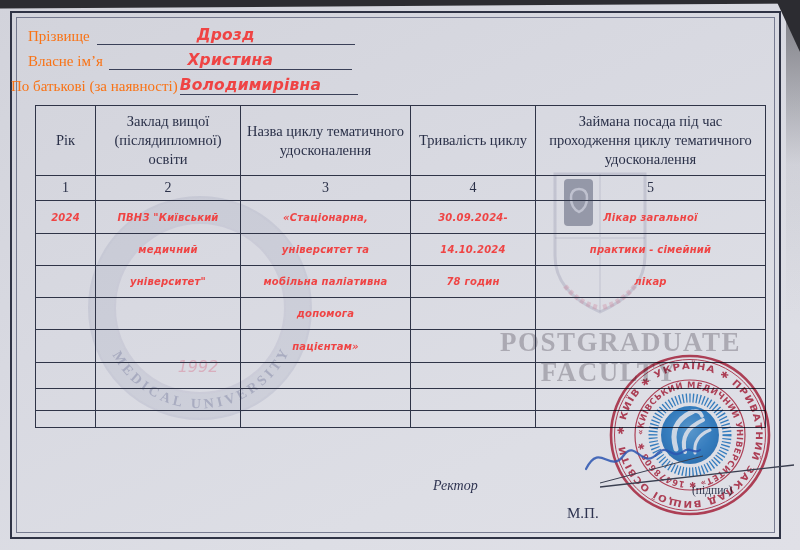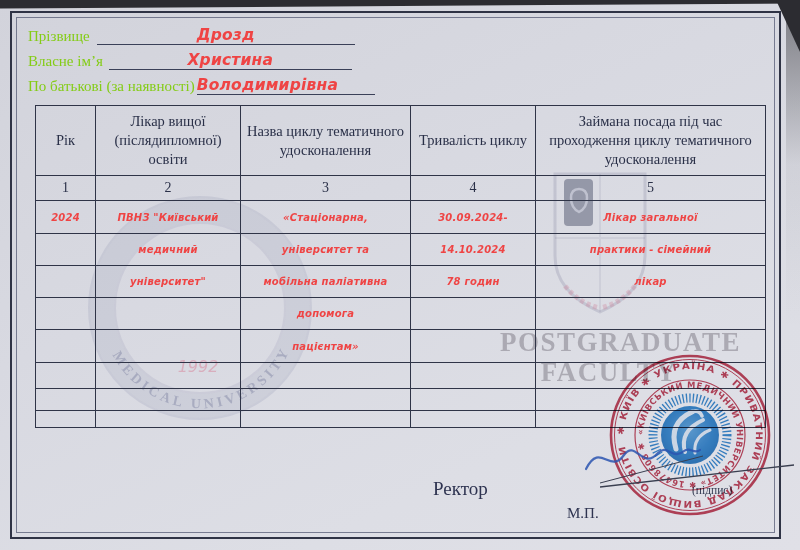--- a/index.html
+++ b/index.html
@@ -12,21 +12,21 @@
              background:#2c2c31;transform:rotate(-0.35deg);}
   .photo-corner{position:absolute;right:0;top:0;width:24px;height:52px;
                 background:#2c2c31;clip-path:polygon(100% 0,0 0,100% 100%);}
   .right-shade{position:absolute;right:0;top:0;width:14px;height:550px;
                background:linear-gradient(180deg,rgba(44,44,49,.55),rgba(44,44,49,.06) 30%,rgba(44,44,49,0) 60%);}
   .frame{position:absolute;left:10px;top:11px;width:771px;height:528px;
          border:2px solid #2f3345;box-sizing:border-box;}
   .frame-inner{position:absolute;inset:4px;border:1px solid rgba(64,70,100,.65);}
 
   .field{position:absolute;display:flex;align-items:flex-end;}
-  .field .lbl{font-size:15px;color:#84cc16;white-space:nowrap;}
+  .field .lbl{font-size:15px;color:#f97316;white-space:nowrap;}
   .vline{border-bottom:1.4px solid #3a4058;text-align:center;}
   .hw{font-family:"DejaVu Sans", sans-serif;font-style:italic;font-weight:600;
       color:#ef4444;letter-spacing:.2px;}
 
   table.grid{position:absolute;left:35px;top:105px;width:730px;
              border-collapse:collapse;table-layout:fixed;z-index:2;}
   table.grid th,table.grid td{border:1.5px solid #2f3447;padding:0 2px;
              text-align:center;vertical-align:middle;overflow:hidden;}
   table.grid th{font-weight:normal;font-size:14.5px;line-height:1.3;color:#2a3048;}
   tr.nums td{font-size:14px;height:24px;color:#2a3048;font-family:"Liberation Serif",serif;}
@@ -79,37 +79,37 @@
     </div>
 
   <div class="field" style="left:28px;top:26px;">
     <span class="lbl">Прізвище</span>
     <span class="vline hw" style="width:258px;margin-left:7px;font-size:15.5px;">Дрозд</span>
   </div>
   <div class="field" style="left:28px;top:51px;align-items:flex-end;">
     <span class="lbl">Власне ім’я</span>
     <span class="vline hw" style="width:243px;margin-left:6px;font-size:15.5px;">Христина</span>
   </div>
-  <div class="field" style="left:28px;top:76px;">
+  <div class="field" style="left:11px;top:76px;">
     <span class="lbl">По батькові (за наявності)</span>
     <span class="vline hw" style="width:178px;margin-left:2px;font-size:15.5px;text-align:left;">Володимирівна</span>
   </div>
 
   <table class="grid">
     <colgroup>
       <col style="width:60px">
         <col style="width:145px">
         <col style="width:170px">
       <col style="width:125px">
         <col style="width:230px">
     </colgroup>
     <tbody>
         <tr style="height:70px">
       <th>Рік</th>
-      <th>Лікар вищої (післядипломної) освіти</th>
+      <th>Заклад вищої (післядипломної) освіти</th>
       <th>Назва циклу тематичного удосконалення</th>
       <th>Тривалість циклу</th>
       <th>Займана посада під час проходження циклу тематичного удосконалення</th>
     </tr>
     <tr class="nums">
       <td>1</td>
       <td>2</td>
       <td>3</td>
       <td>4</td>
       <td>5</td>
@@ -166,21 +166,21 @@
     <tr style="height:17px">
       <td class="body-cell hw"></td>
       <td class="body-cell hw"></td>
       <td class="body-cell hw"></td>
       <td class="body-cell hw"></td>
       <td class="body-cell hw"></td>
     </tr>
   </tbody>
     </table>
 
-  <div class="ftxt" style="left:433px;top:478px;font-size:19px;">Ректор</div>
+  <div class="ftxt" style="left:433px;top:478px;font-size:14px;font-style:italic;">Ректор</div>
   <div class="ftxt" style="left:692px;top:484px;font-size:11.5px;color:#343a52;">(підпис)</div>
   <div class="ftxt" style="left:567px;top:505px;font-size:15px;">М.П.</div>
 
   <svg class="stamp-wrap" width="172" height="172" viewBox="0 0 172 172" style="opacity:.93">
     <defs>
       <radialGradient id="bluegrad" cx="50%" cy="42%" r="65%">
         <stop offset="0%" stop-color="#5aa6e0"></stop>
           <stop offset="60%" stop-color="#2e86d0"></stop>
           <stop offset="100%" stop-color="#2273ba"></stop>
       </radialGradient>

